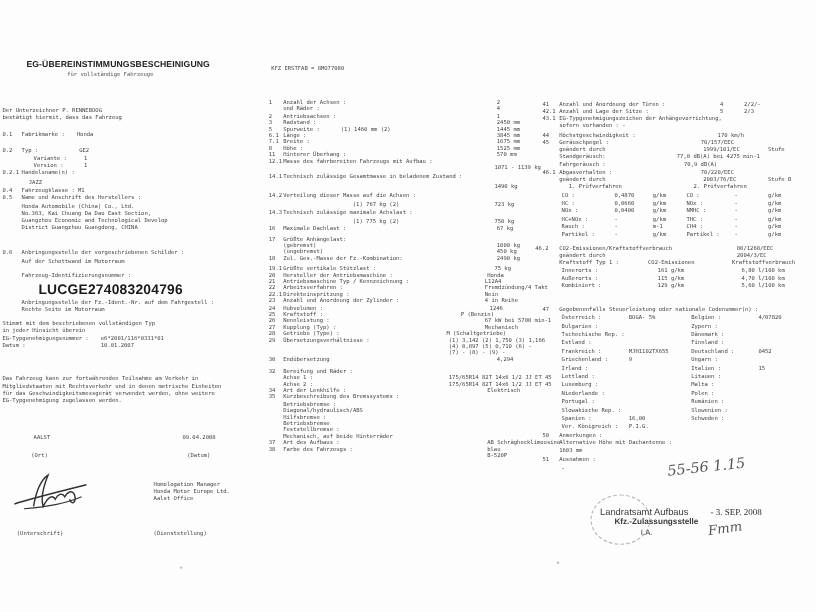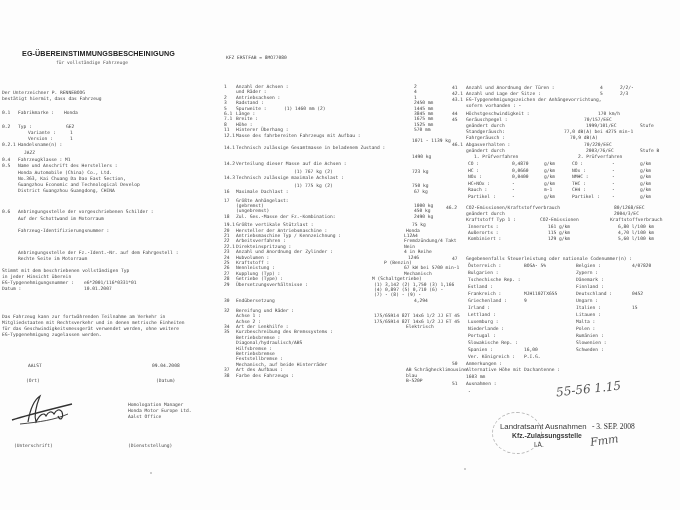--- a/index.html
+++ b/index.html
@@ -69,20 +69,21 @@
   <div class="t" style="left:18px;top:182px;">Guangzhou Economic and Technological Develop</div>
   <div class="t" style="left:18px;top:188px;">District Guangzhou Guangdong, CHINA</div>
 
   <div class="row" style="left:2px;top:209px;">
     <span style="left:0">0.6</span>
     <span style="left:16px">Anbringungsstelle der vorgeschriebenen Schilder :</span>
   </div>
   <div class="t" style="left:18px;top:216px;">Auf der Schottwand im Motorraum</div>
 
   <div class="t" style="left:18px;top:228px;">Fahrzeug-Identifizierungsnummer :</div>
+  <div class="vin">LUCGE274083204796</div>
   <div class="t" style="left:18px;top:250px;">Anbringungsstelle der Fz.-Ident.-Nr. auf dem Fahrgestell :</div>
   <div class="t" style="left:18px;top:256px;">Rechte Seite im Motorraum</div>
 
   <div class="t" style="left:2px;top:268px;">Stimmt mit dem beschriebenen vollständigen Typ</div>
   <div class="t" style="left:2px;top:274px;">in jeder Hinsicht überein</div>
   <div class="row" style="left:2px;top:280px;">
     <span style="left:0">EG-Typgenehmigungsnummer :</span>
     <span style="left:82px">e6*2001/116*0331*01</span>
   </div>
   <div class="row" style="left:2px;top:286px;">
@@ -615,21 +616,21 @@
         <span style="left: 0px;">51</span>
         <span style="left: 14px;">Ausnahmen :</span>
       </div>
       <div class="row" style="left: 452px; top: 389px;">
         <span style="left: 16px;">-</span>
       </div>
     </div>
 
   <div class="hand" style="left:556px;top:382px;font-size:12px;transform:rotate(-6deg);">55-56 1.15</div>
   <div class="stamp"></div>
-  <div class="stamp-text1">Landratsamt Ausnahmen</div>
+  <div class="stamp-text1">Landratsamt Aufbaus</div>
   <div class="stamp-text2">Kfz.-Zulassungsstelle</div>
   <div class="stamp-text3">I.A.</div>
   <div class="stamp-date">- 3. SEP. 2008</div>
   <div class="hand" style="left:590px;top:434px;font-size:11px;transform:rotate(-8deg);">Fmm</div>
 
   <div class="speck" style="left:150px;top:472px;"></div>
   <div class="speck" style="left:464px;top:468px;"></div>
 </div>
 
 </body></html>

